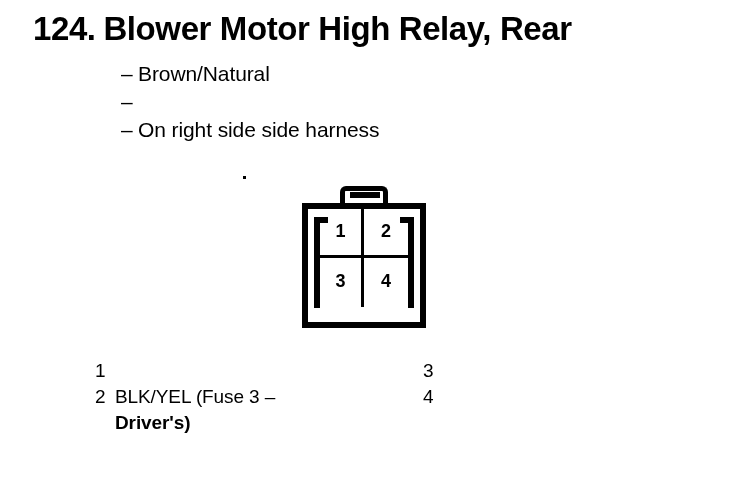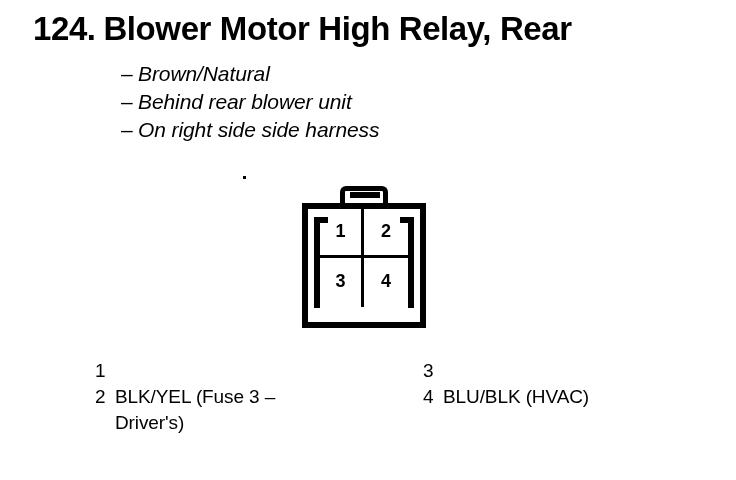--- a/index.html
+++ b/index.html
@@ -43,21 +43,21 @@
     white-space: nowrap;
   }
   .bullet-row {
     display: flex;
     align-items: baseline;
   }
   .bullet-dash {
     width: 17px;
     flex: 0 0 17px;
   }
-  .bullet-text { letter-spacing: -0.1px; font-style: italic; }
+  .bullet-text { letter-spacing: -0.1px; }
 
   
   .speck {
     position: absolute;
     left: 243px;
     top: 176px;
     width: 3px;
     height: 3px;
     background: #000;
   }
@@ -175,37 +175,37 @@
   }
   .legend-num {
     flex: 0 0 20px;
     width: 20px;
   }
   .legend-label {
     letter-spacing: -0.1px;
   }
   .legend-label .cont {
     display: block;
+    font-weight: bold;
   }
 </style>
 </head>
 <body>
 
 <div class="title">
   <span class="num">124.</span><span>Blower Motor High Relay, Rear</span>
 </div>
 
 <div class="bullets">
   <div class="bullet-row">
     <span class="bullet-dash">–</span>
     <span class="bullet-text">Brown/Natural</span>
   </div>
   <div class="bullet-row">
     <span class="bullet-dash">–</span>
-    <span class="bullet-text">Behind rear blower unit</span>
   </div>
   <div class="bullet-row">
     <span class="bullet-dash">–</span>
     <span class="bullet-text">On right side side harness</span>
   </div>
 </div>
 
 <div class="speck"></div>
 
 <div class="connector">
@@ -248,15 +248,14 @@
     </span>
   </div>
 </div>
 
 <div class="legend col-right">
   <div class="legend-row">
     <span class="legend-num">3</span>
   </div>
   <div class="legend-row">
     <span class="legend-num">4</span>
-    <span class="legend-label">BLU/BLK (HVAC)</span>
   </div>
 </div>
 
 </body></html>

